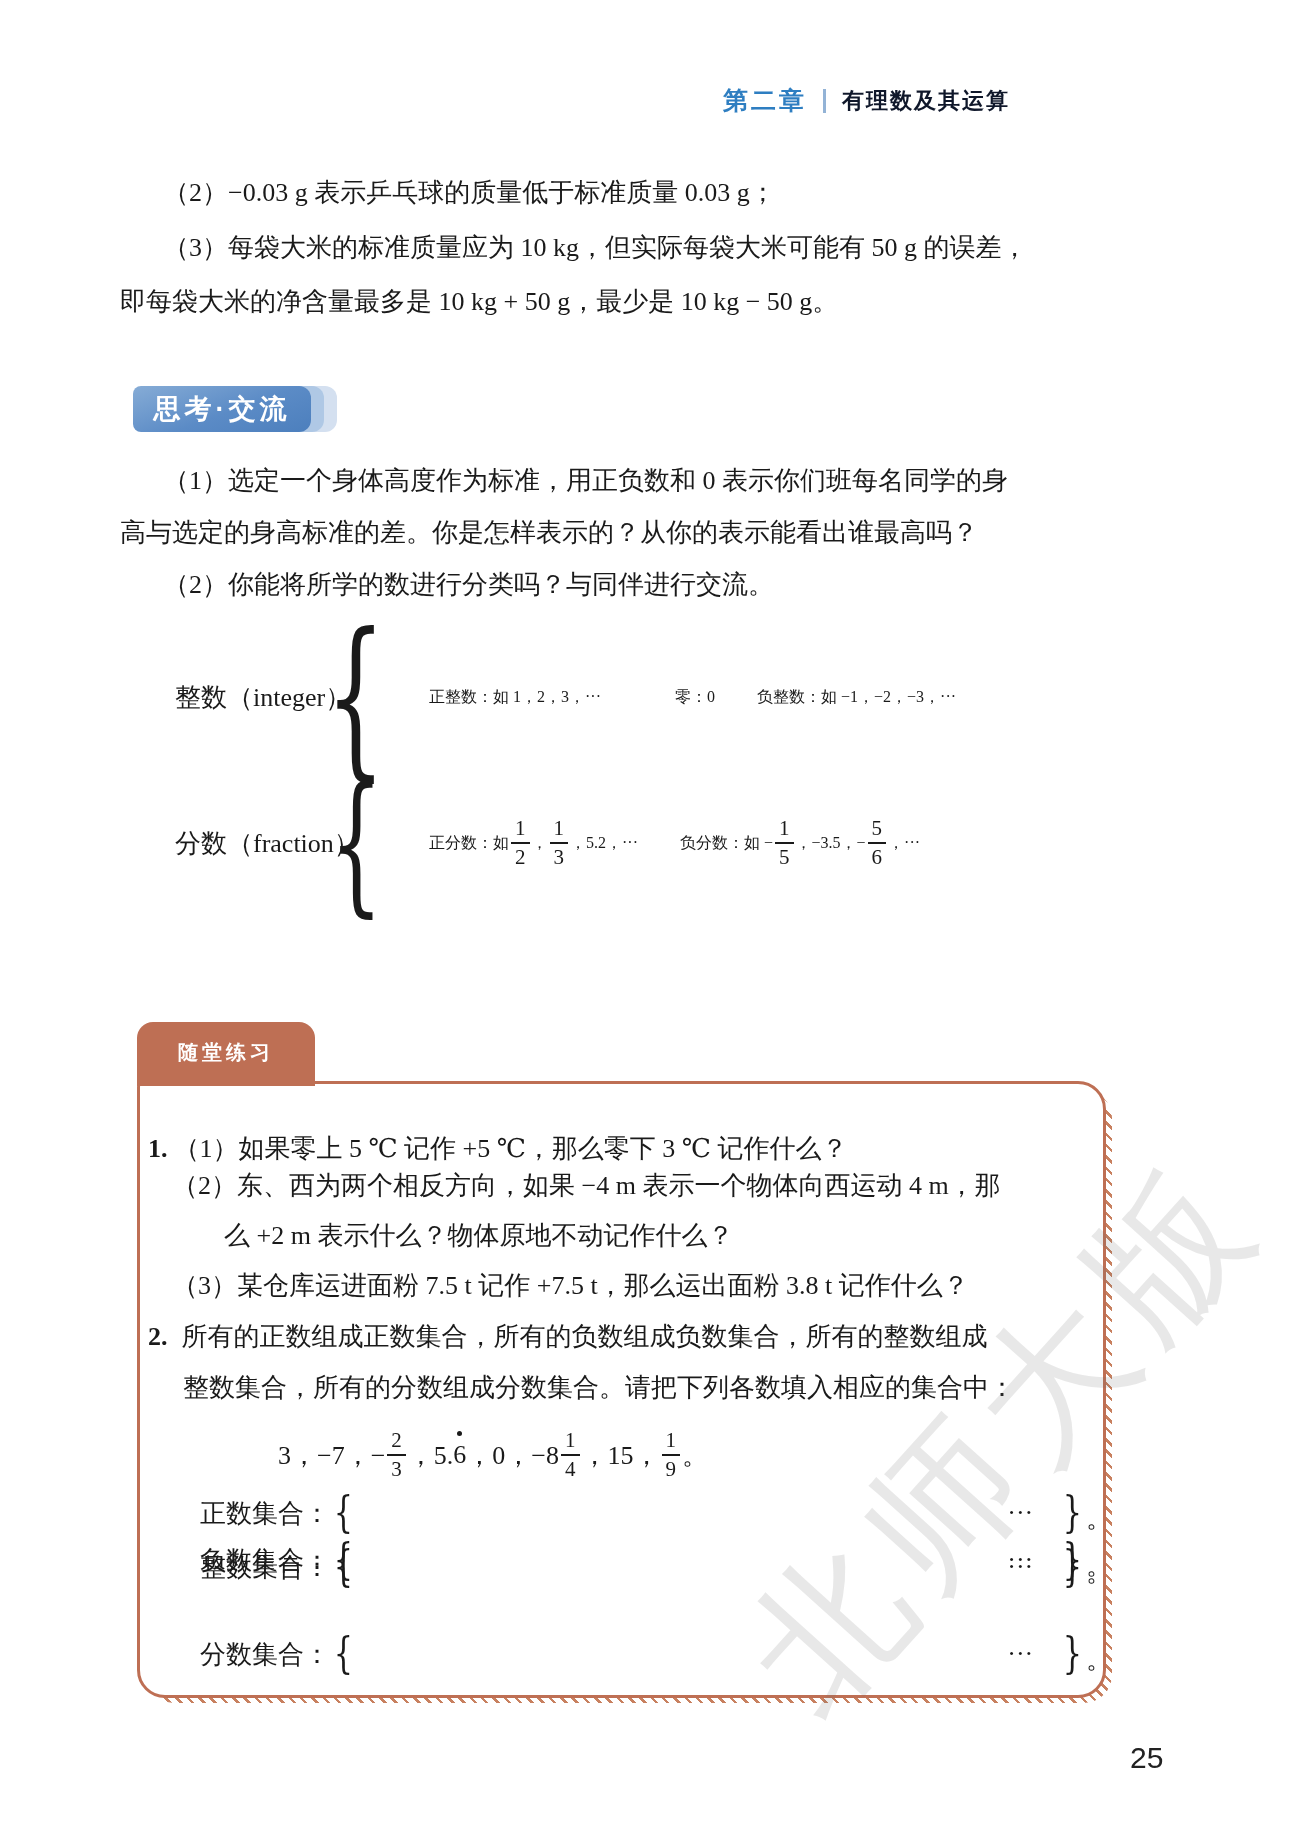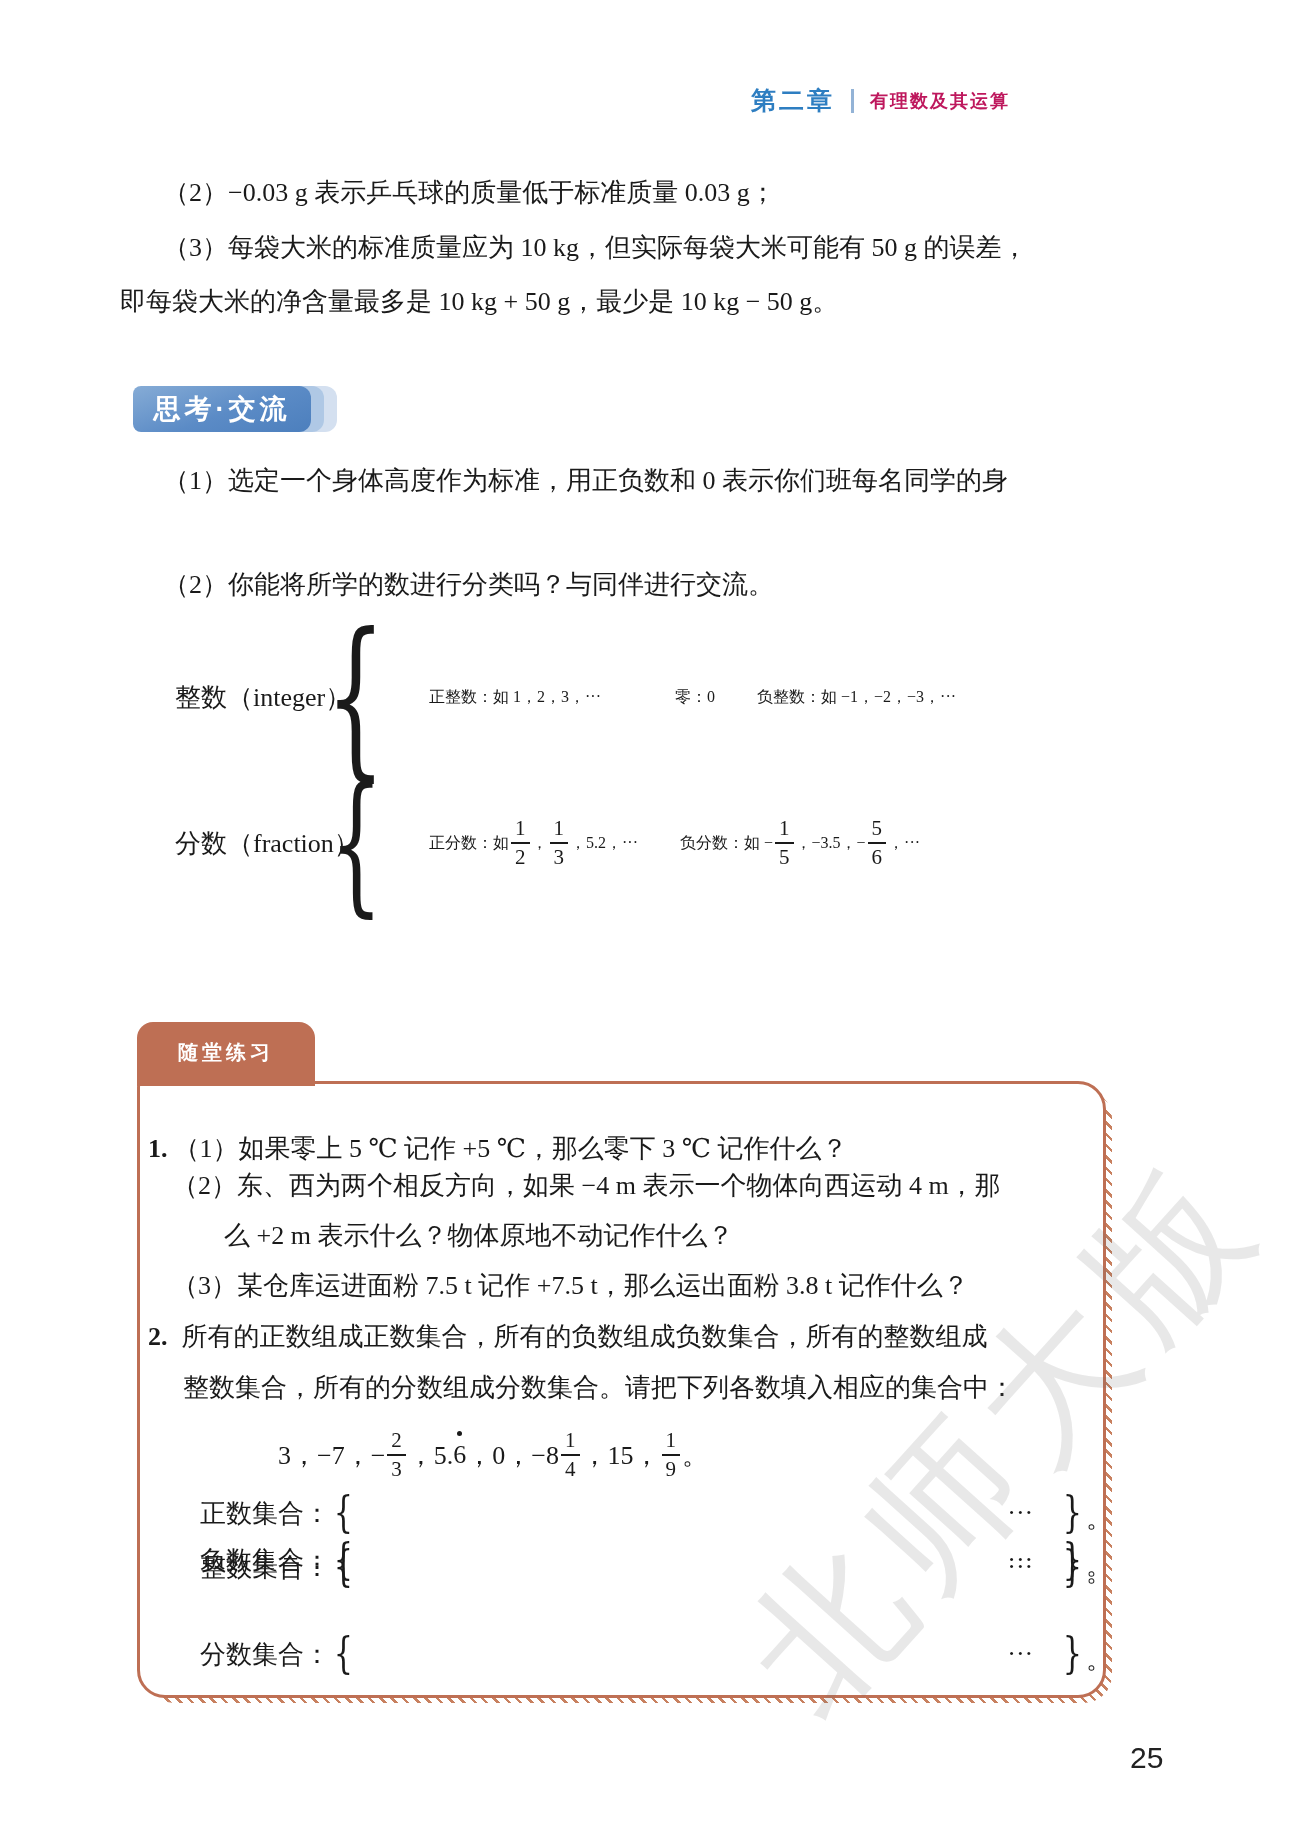--- a/index.html
+++ b/index.html
@@ -7,21 +7,21 @@
     position:relative;width:1304px;height:1843px;background:#ffffff;overflow:hidden;
     font-family:"Liberation Serif","DejaVu Serif",serif;color:#1a1a1a;
   }
   .line{position:absolute;white-space:nowrap;font-size:26px;line-height:34px;}
 
   
   .header{position:absolute;top:84px;right:294px;display:flex;align-items:center;
     font-family:"Liberation Sans","DejaVu Sans",sans-serif;font-weight:bold;}
   .hdr-chapter{color:#2E7EC1;font-size:25px;letter-spacing:3px;}
   .hdr-div{width:3px;height:24px;background:#93B3D6;margin:0 16px;}
-  .hdr-title{color:#be185d;font-size:18px;letter-spacing:2px;}
+  .hdr-title{color:#0f172a;font-size:22px;letter-spacing:2px;}
 
   
   .badge-think{position:absolute;left:133px;top:386px;width:178px;height:46px;}
   .badge-think .l3{position:absolute;top:0;bottom:0;left:26px;right:-26px;background:#D4E0F0;border-radius:12px;}
   .badge-think .l2{position:absolute;top:0;bottom:0;left:13px;right:-13px;background:#AFC8E5;border-radius:12px;}
   .badge-think .l1{position:absolute;inset:0;border-radius:8px 12px 12px 8px;
     background:linear-gradient(160deg,#86ACD6 0%,#5B8BC6 55%,#4C7FBD 100%);
     display:flex;align-items:center;justify-content:center;}
   .badge-think .txt{color:#fff;font-family:"Liberation Sans","DejaVu Sans",sans-serif;
     font-weight:bold;font-size:27px;letter-spacing:4px;}
@@ -91,20 +91,21 @@
 
   <div class="badge-think">
     <span class="l3"></span>
     <span class="l2"></span>
     <span class="l1">
       <span class="txt">思考·交流</span>
     </span>
   </div>
 
   <div class="line" style="left:163px;top:464px;">（1）选定一个身体高度作为标准，用正负数和 0 表示你们班每名同学的身</div>
+  <div class="line" style="left:120px;top:516px;">高与选定的身高标准的差。你是怎样表示的？从你的表示能看出谁最高吗？</div>
   <div class="line" style="left:163px;top:568px;">（2）你能将所学的数进行分类吗？与同伴进行交流。</div>
 
   <div class="cls-block cls-int" style="left:175px;top:624px;height:146px;">
     <div class="cls-label">整数（integer）</div>
     <div class="brace-wrap">
       <span class="brace-big" style="font-size:172px;">{</span>
     </div>
     <div class="cls-rows">
       <div class="cls-row">
         <span class="cls-name">正整数：</span>

